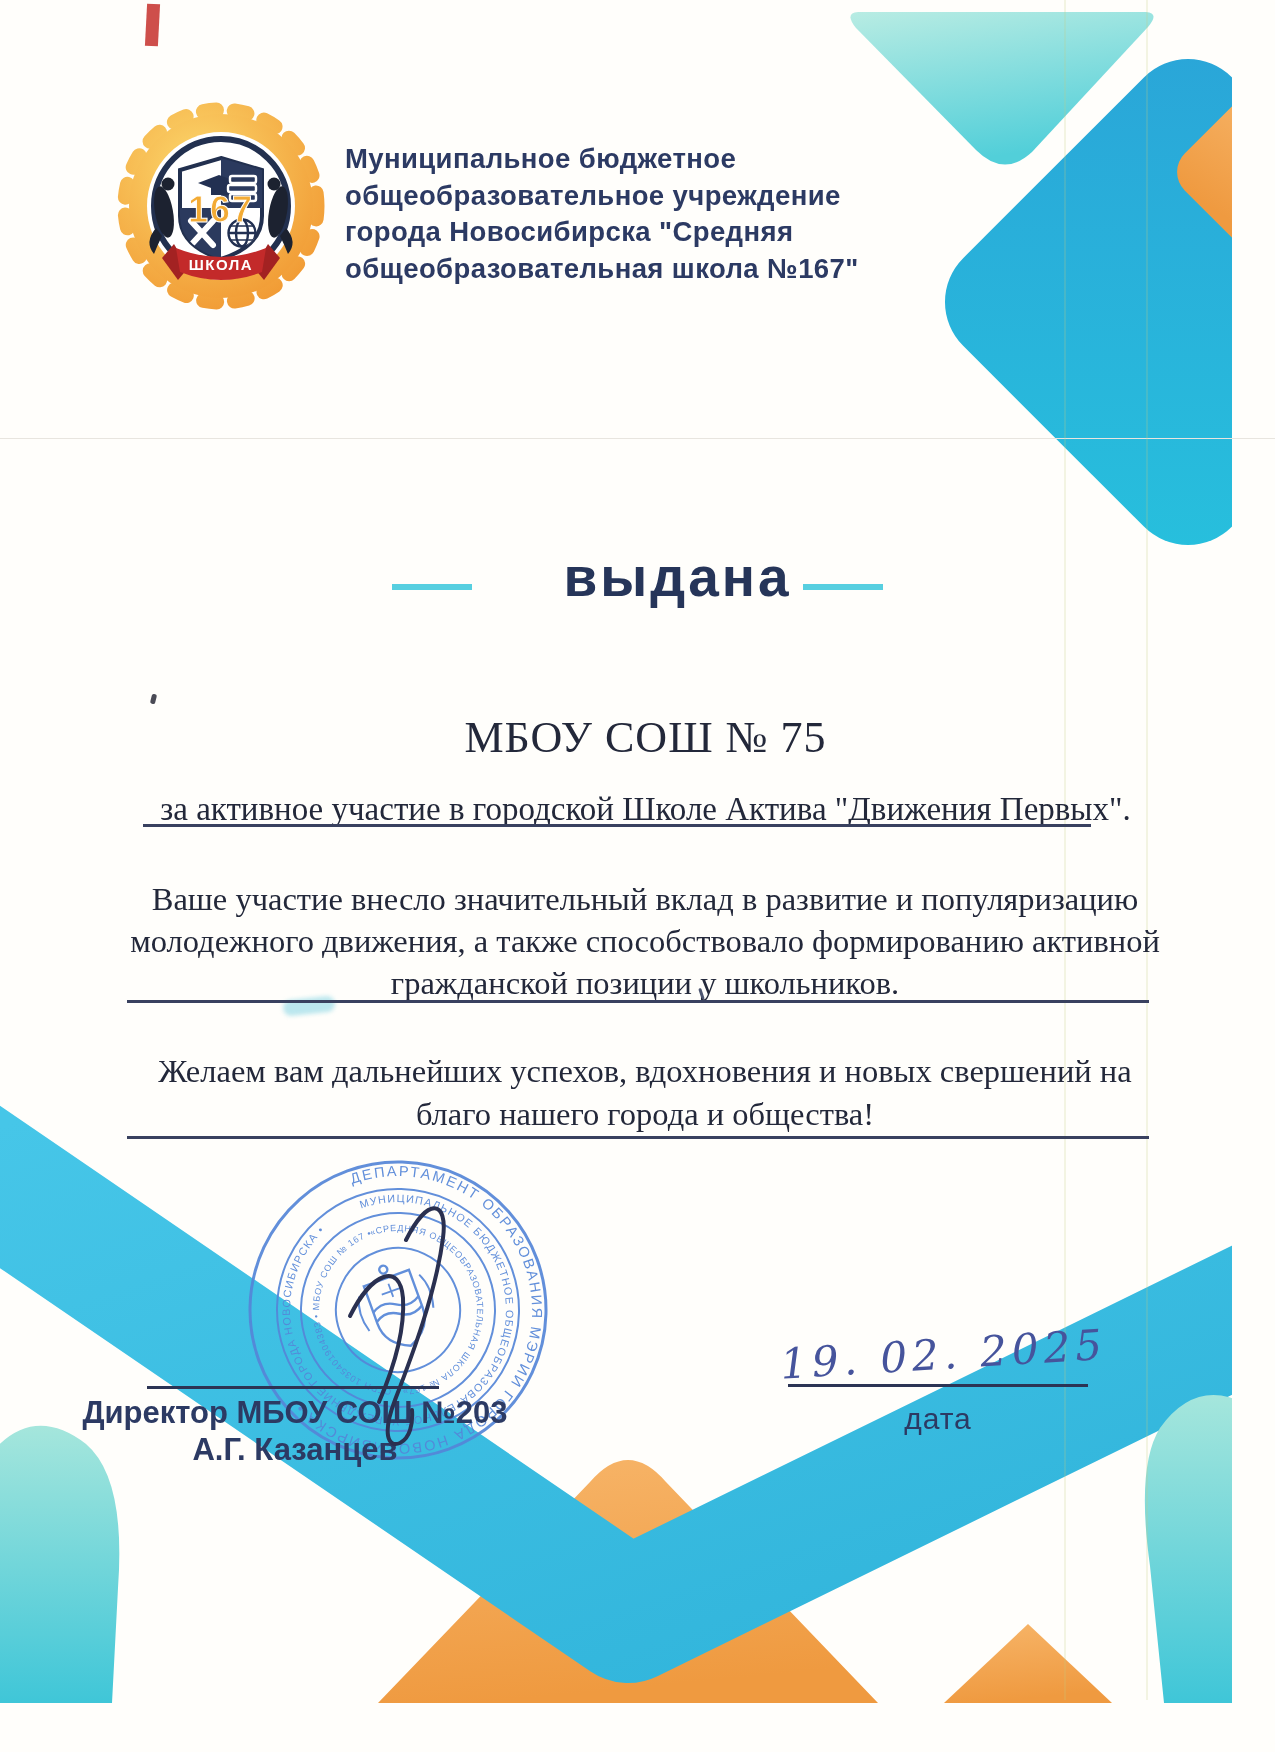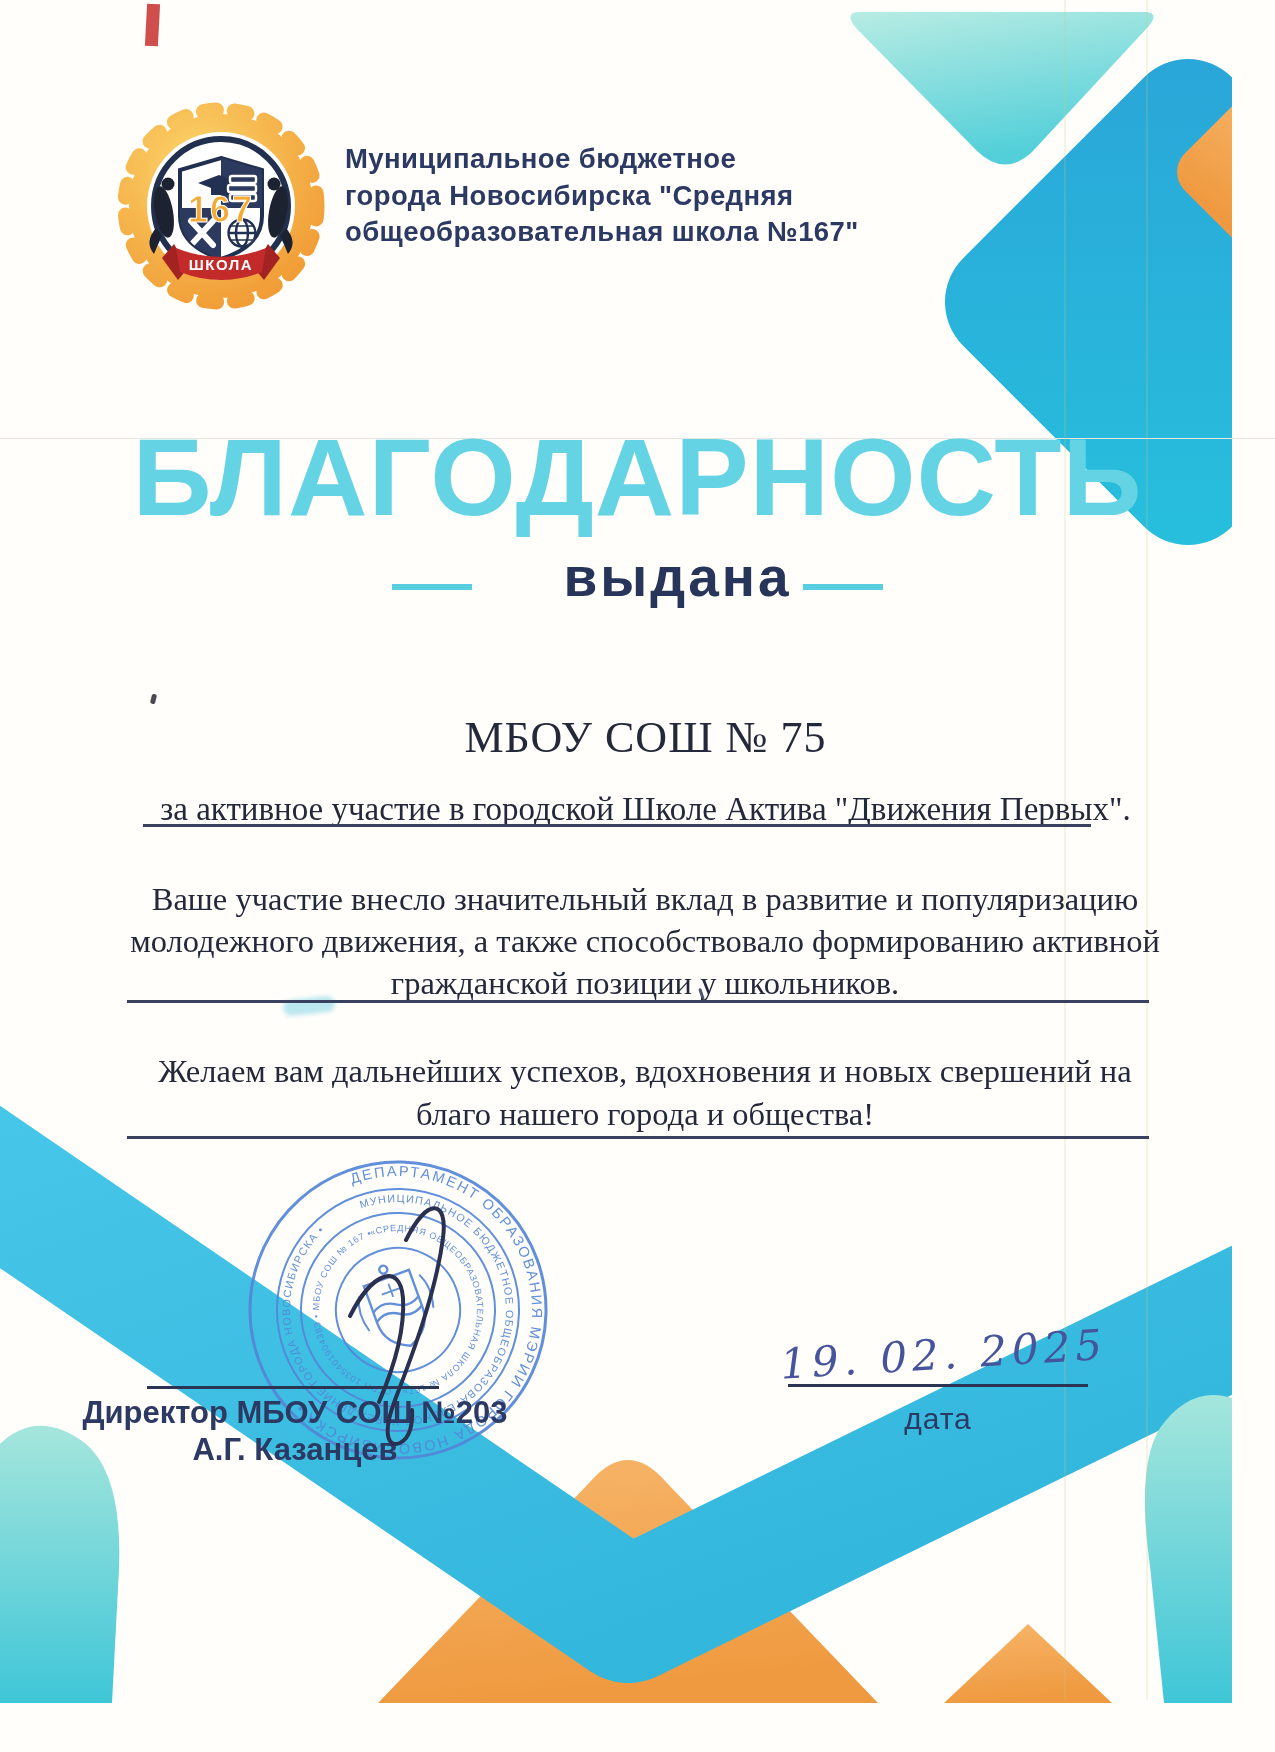--- a/index.html
+++ b/index.html
@@ -161,25 +161,25 @@
     <g>
       <path d="M 62 150 L 76 174 L 66 186 L 50 164 Z" fill="#a32222"></path>
       <path d="M 156 150 L 142 174 L 152 186 L 168 164 Z" fill="#a32222"></path>
       <path d="M 64 154 Q 109 172 154 154 L 150 178 Q 109 194 68 178 Z" fill="#c32a2a"></path>
       <text x="109" y="176" text-anchor="middle" font-family="Liberation Sans, sans-serif" font-size="15" font-weight="bold" fill="#ffffff" letter-spacing="1.5">ШКОЛА</text>
     </g>
   </svg>
 
   <div class="abs org-header">
     <div>Муниципальное бюджетное</div>
+    <div>общеобразовательное учреждение</div>
     <div>города Новосибирска "Средняя</div>
     <div>общеобразовательная школа №167"</div>
   </div>
 
-  <div class="abs big-title">БЛАГОДАРНОСТЬ</div>
 
   <div class="abs dash" style="left:392px"></div>
   <div class="abs subtitle">выдана</div>
   <div class="abs dash" style="left:803px"></div>
 
   <div class="abs serif recipient">МБОУ СОШ № 75</div>
 
   <div class="abs serif reason">за активное участие в городской Школе Актива "Движения Первых".</div>
   <div class="abs uline" style="left:143px;top:824px;width:948px"></div>
 

